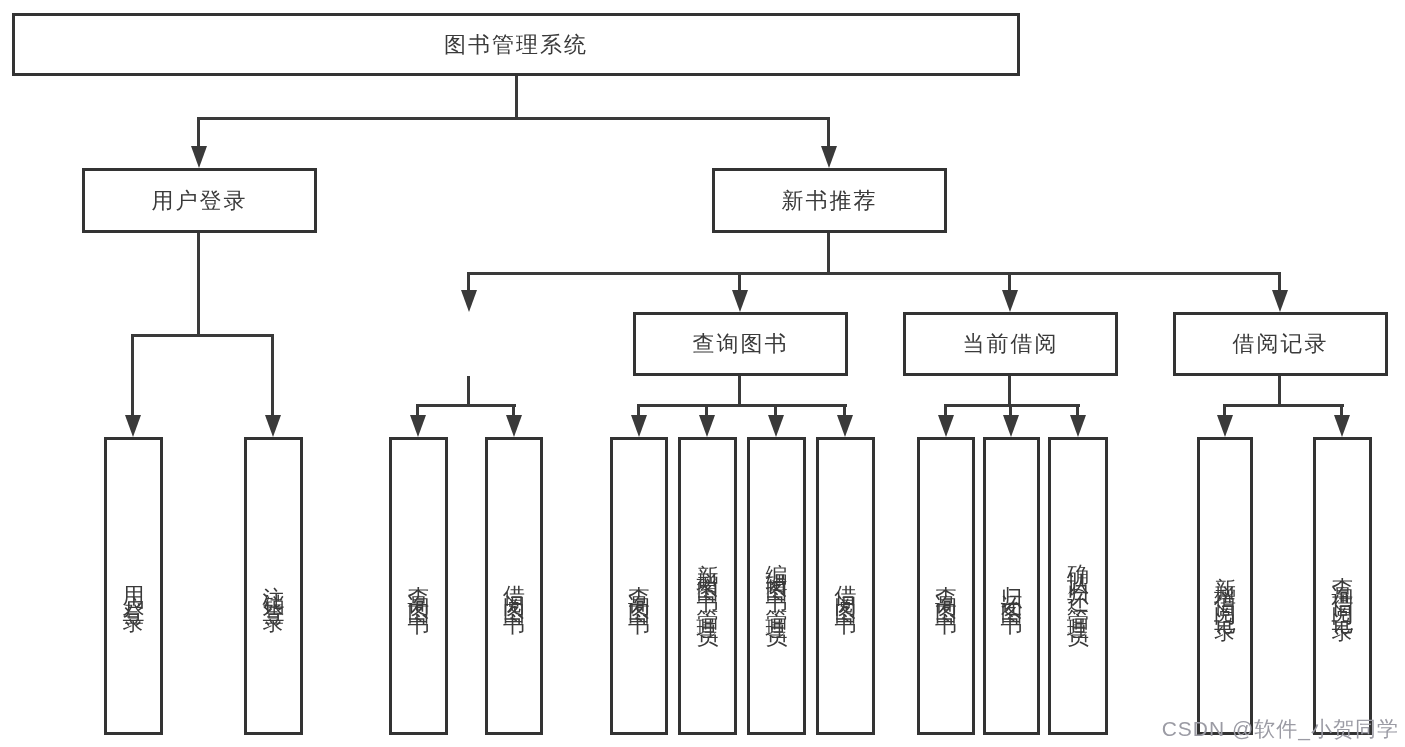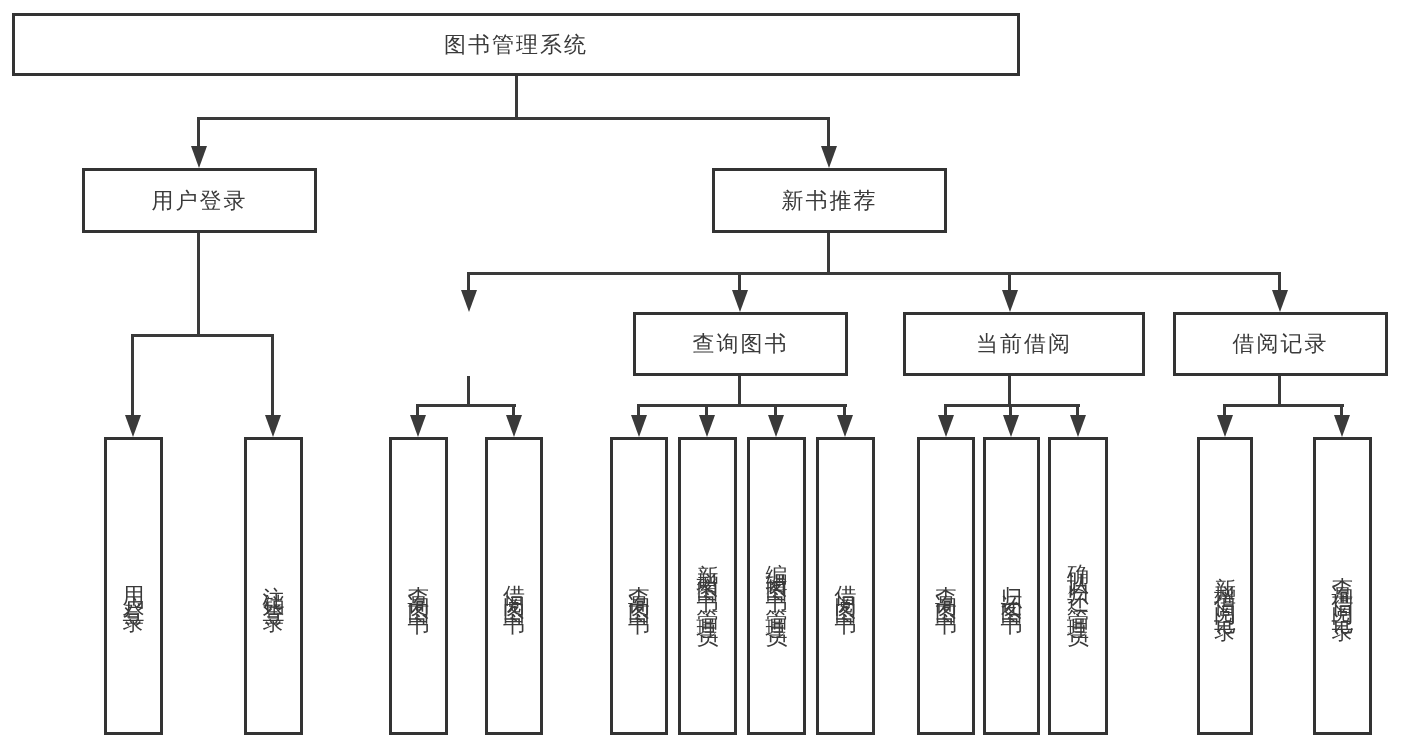--- a/index.html
+++ b/index.html
@@ -102,21 +102,21 @@
   <div class="box hbox" style="left:82px;top:168px;width:235px;height:65px">
     <span>用户登录</span>
   </div>
   <div class="box hbox" style="left:712px;top:168px;width:235px;height:65px">
     <span>新书推荐</span>
   </div>
 
   <div class="box hbox" style="left:633px;top:312px;width:215px;height:64px">
     <span>查询图书</span>
   </div>
-  <div class="box hbox" style="left:903px;top:312px;width:242px;height:64px">
+  <div class="box hbox" style="left:903px;top:312px;width:215px;height:64px">
     <span>当前借阅</span>
   </div>
   <div class="box hbox" style="left:1173px;top:312px;width:215px;height:64px">
     <span>借阅记录</span>
   </div>
 
   <div class="box vbox" style="left:104px;top:437px;width:59px;height:298px">
     <span>用户登录</span>
   </div>
   <div class="box vbox" style="left:244px;top:437px;width:59px;height:298px">
@@ -153,14 +153,15 @@
     <span>确认归还（管理员）</span>
   </div>
 
   <div class="box vbox" style="left:1197px;top:437px;width:56px;height:298px">
     <span>新增借阅记录</span>
   </div>
   <div class="box vbox" style="left:1313px;top:437px;width:59px;height:298px">
     <span>查询借阅记录</span>
   </div>
 
+  <div class="watermark">CSDN @软件_小贺同学</div>
 
 </div>
 
 </body></html>

